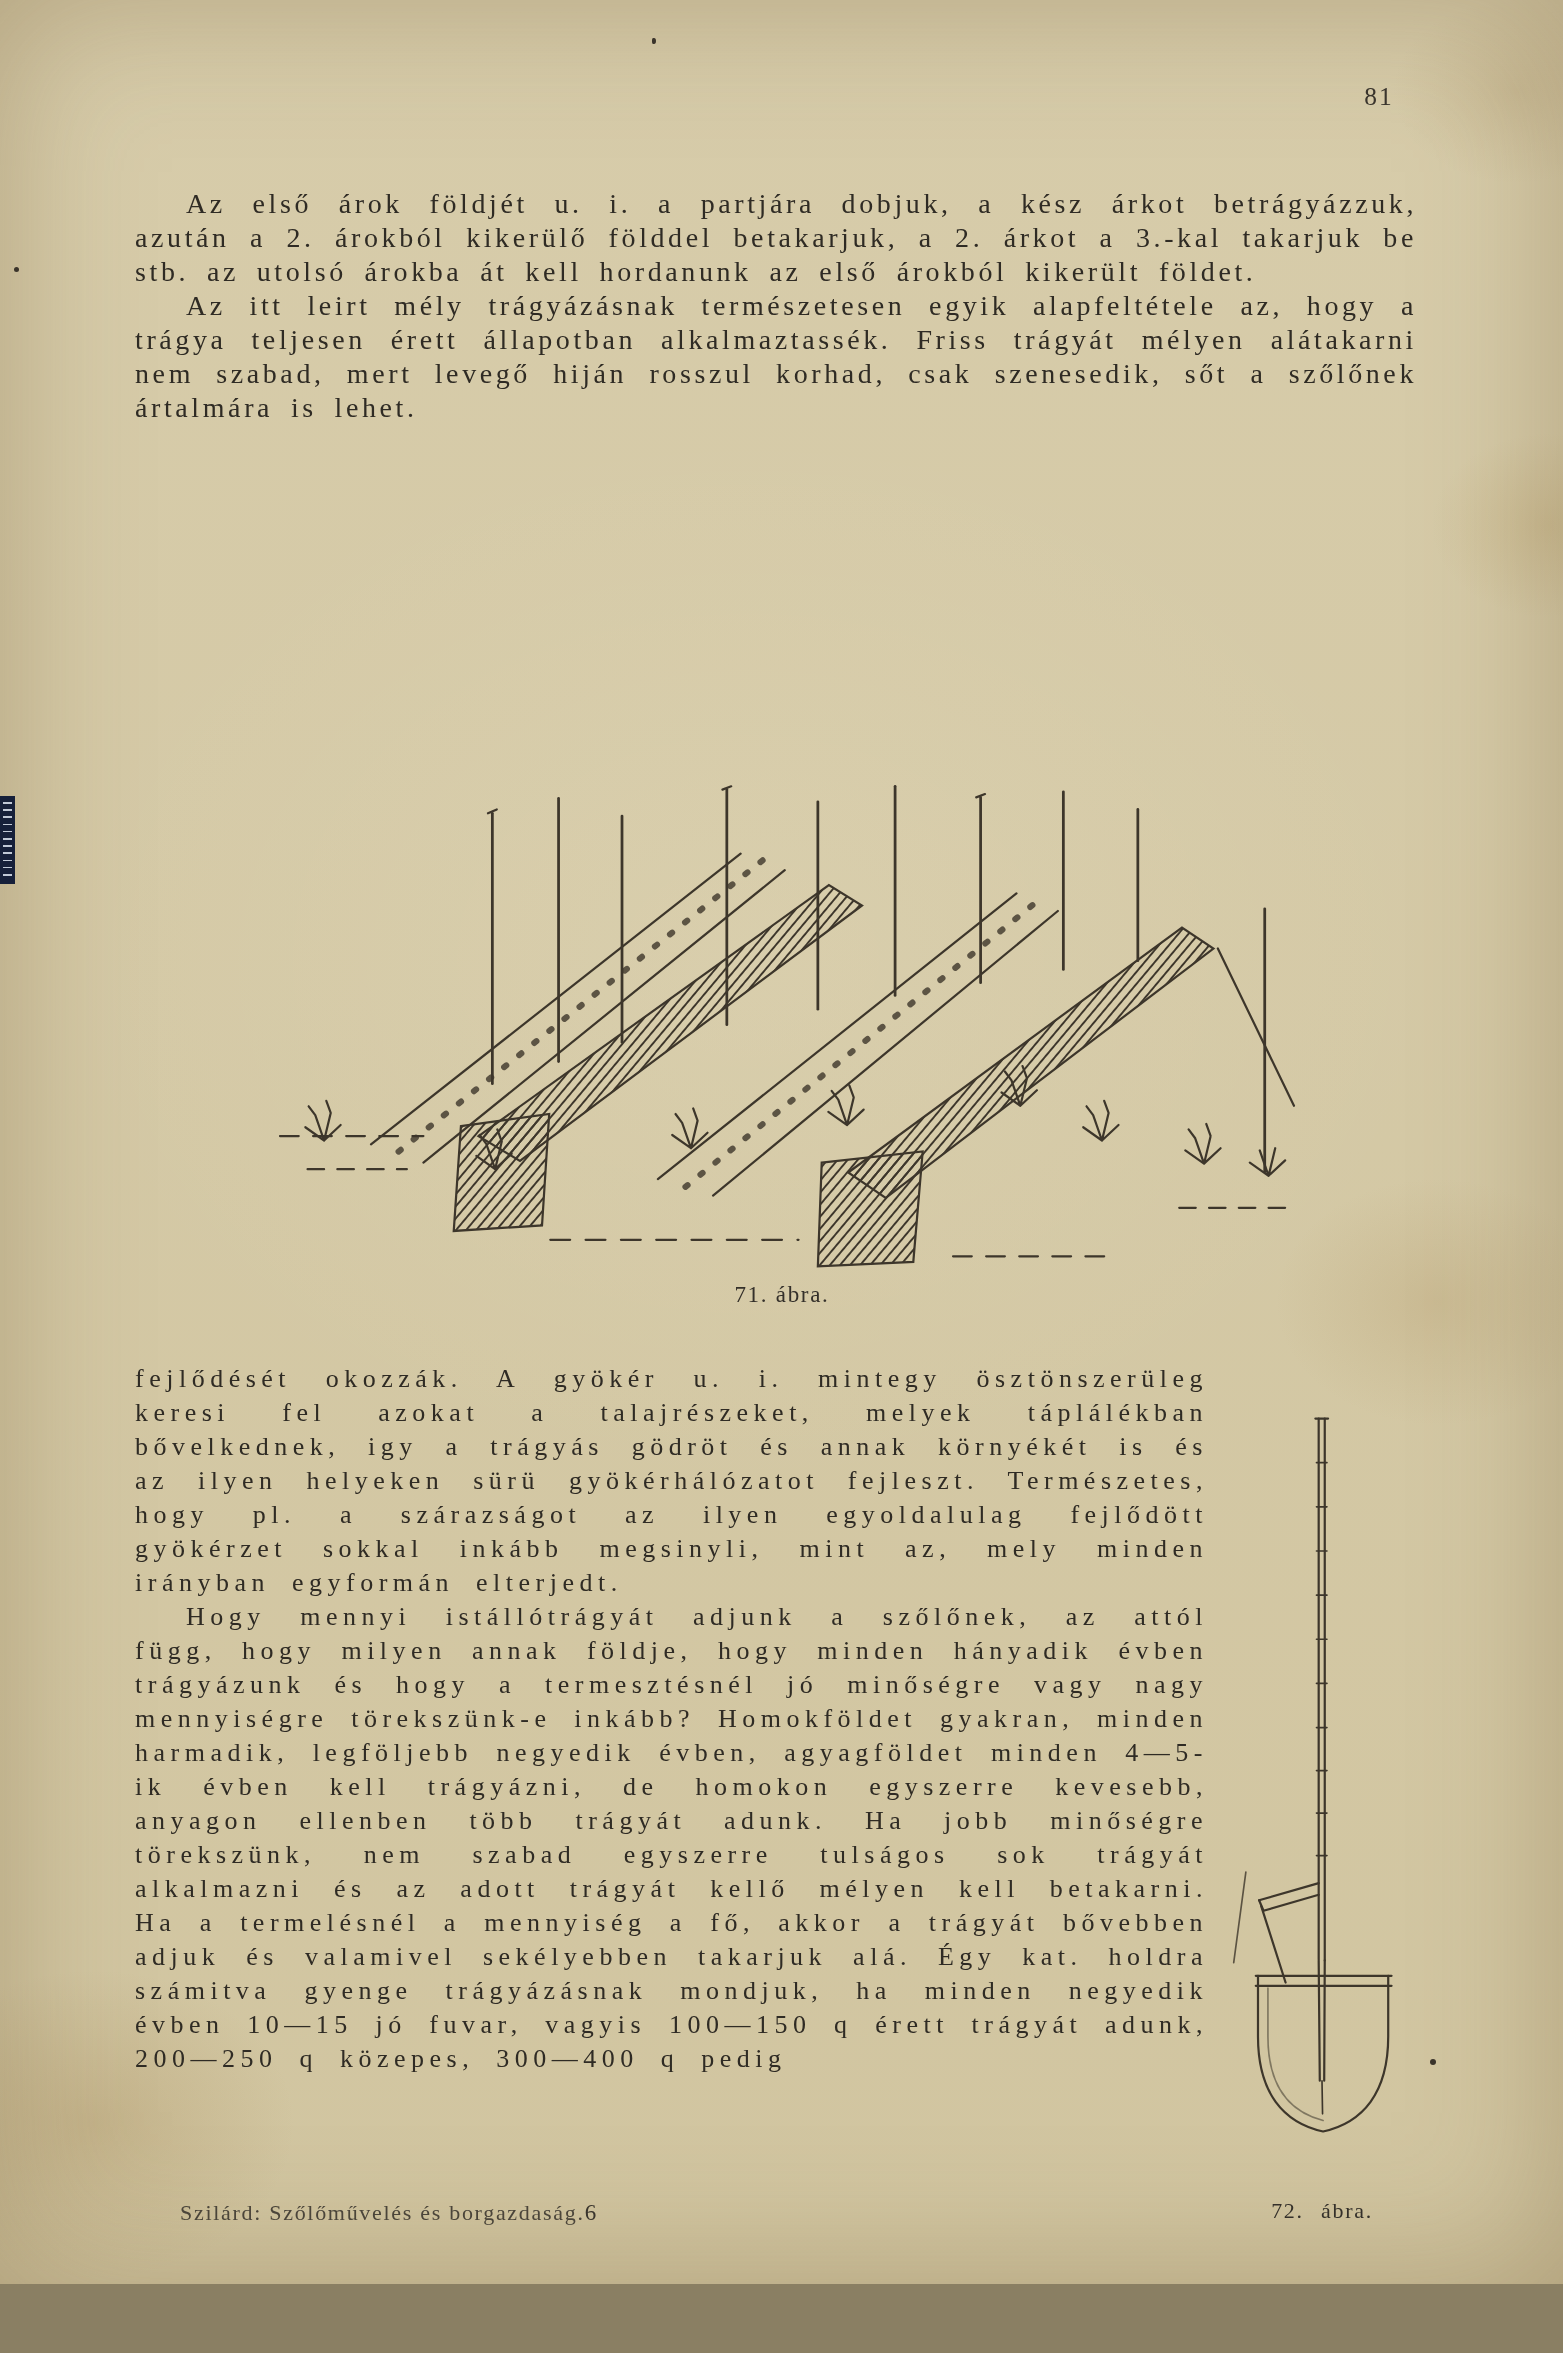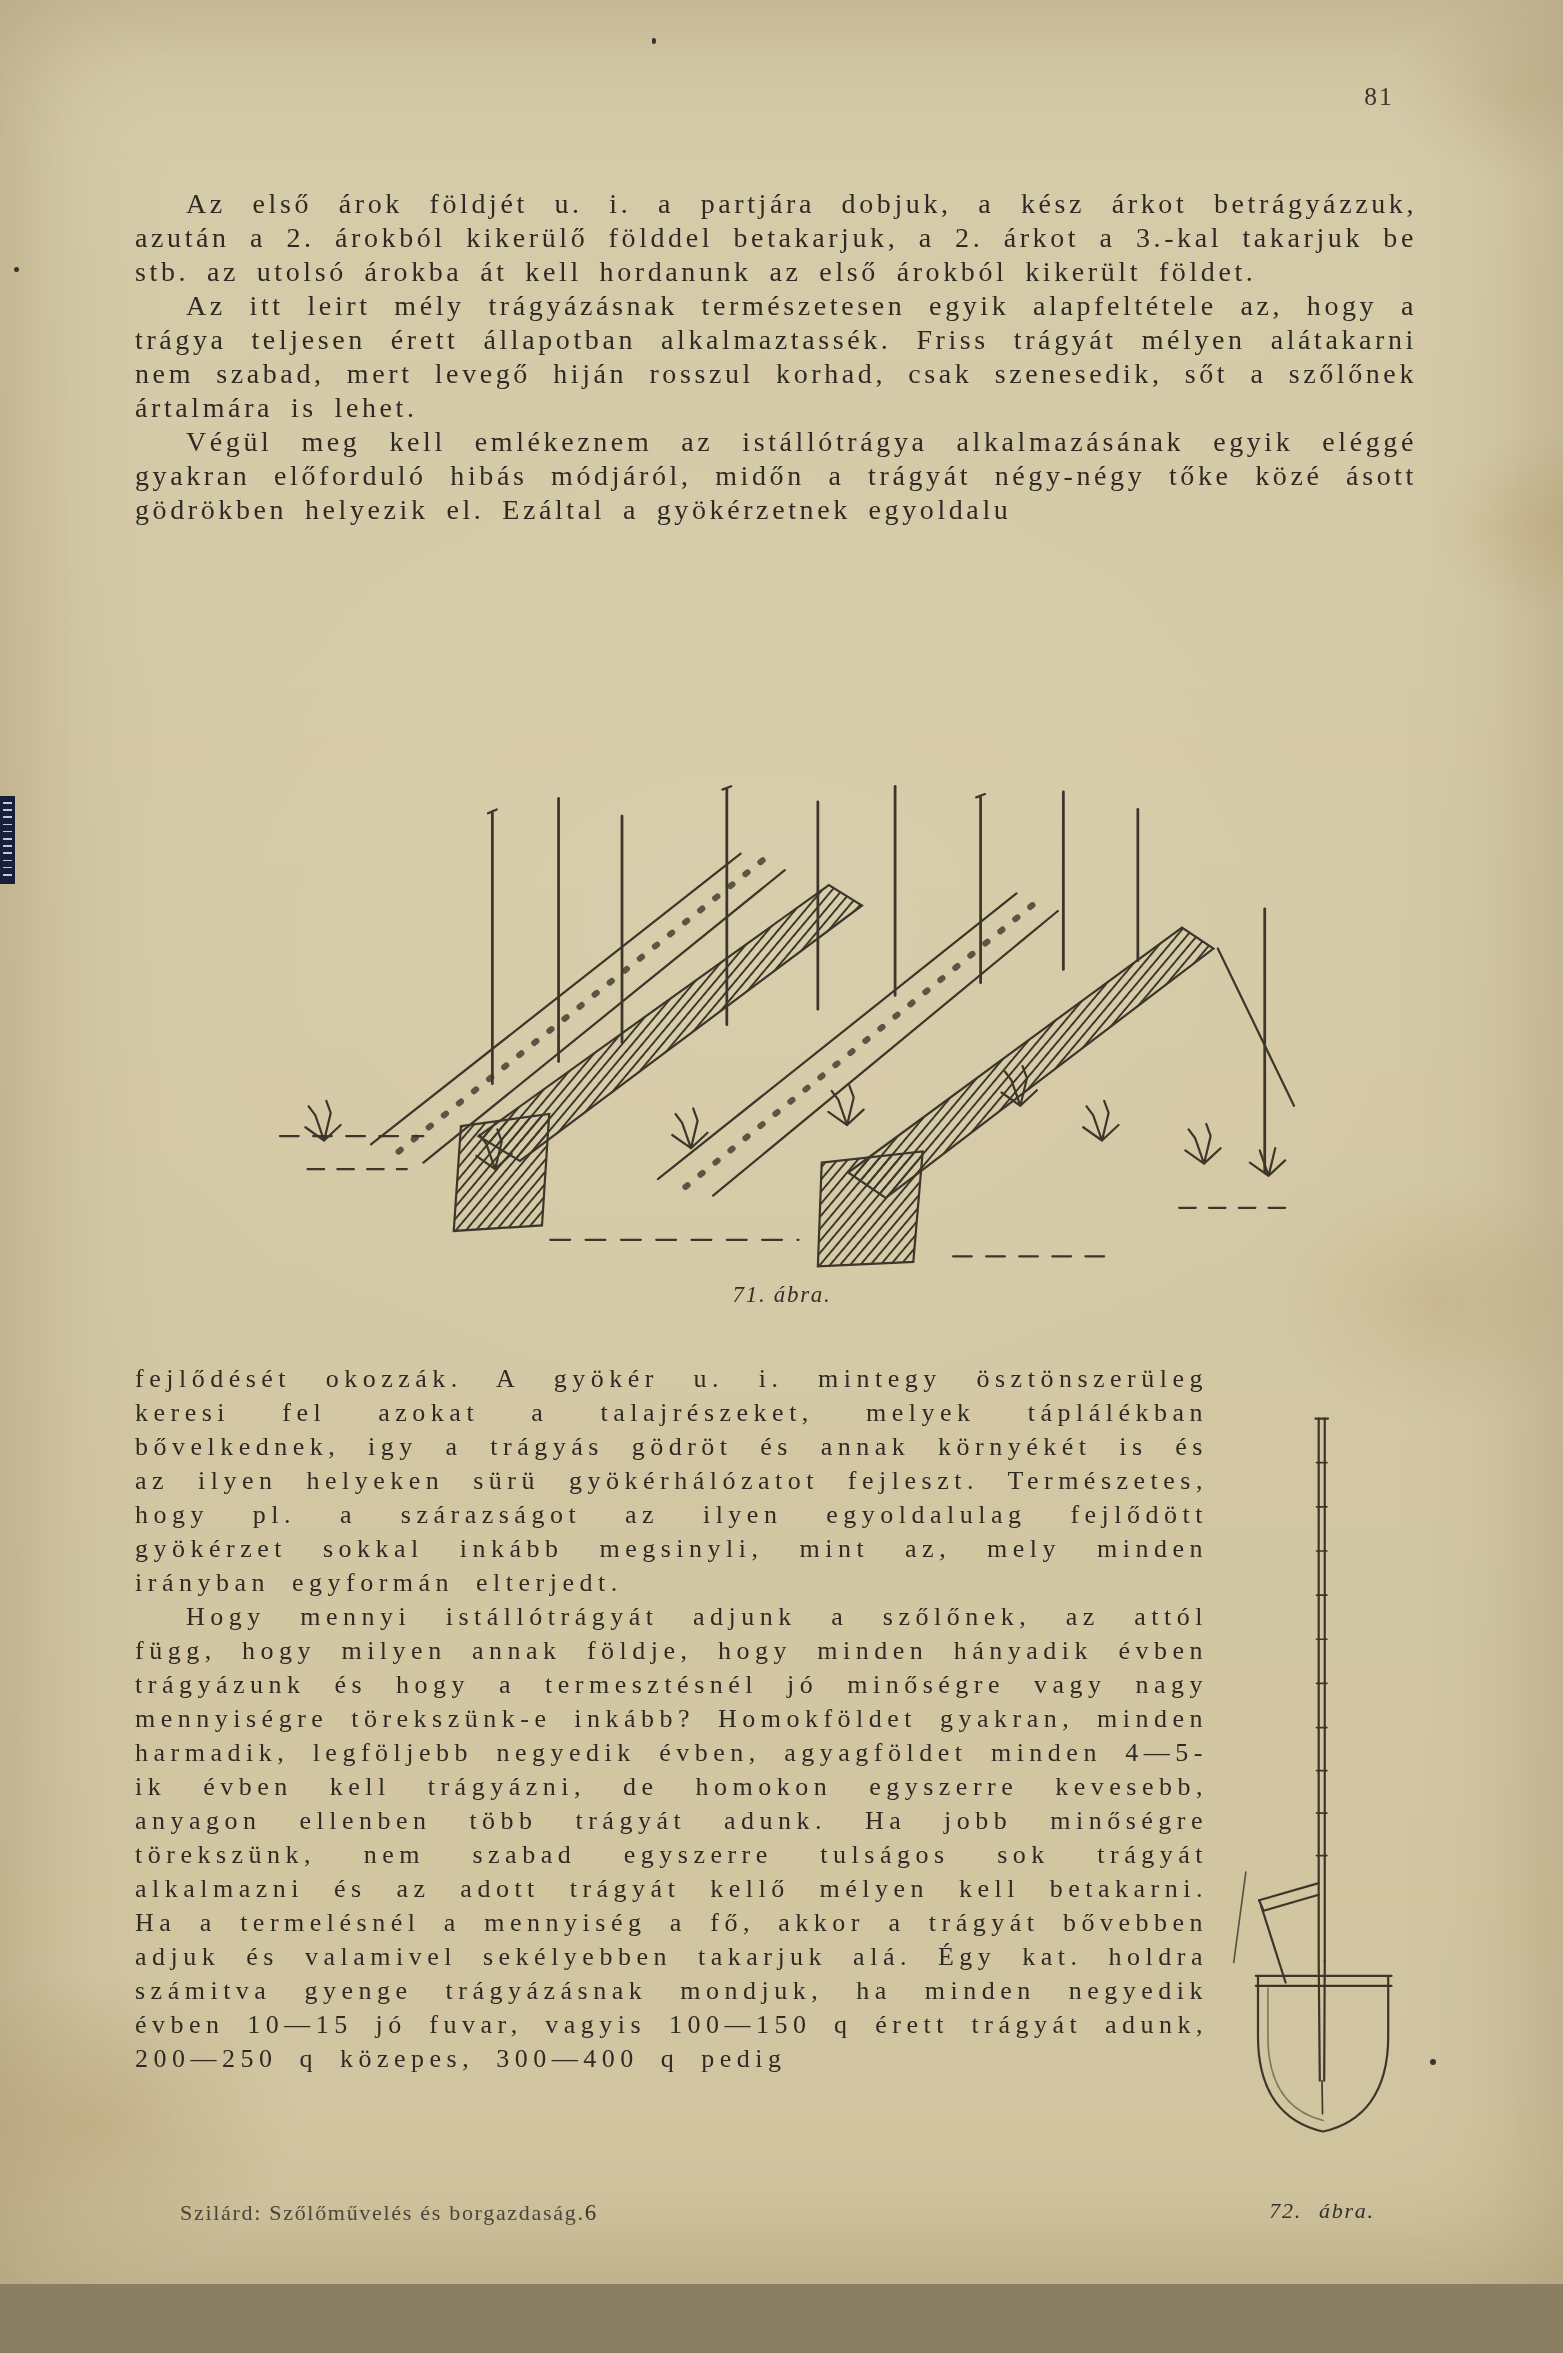--- a/index.html
+++ b/index.html
@@ -28,21 +28,21 @@
     position:absolute; left:135px; top:187px; width:1282px;
     font-size:28px; line-height:34px; text-align:justify;
     letter-spacing:3.6px; word-spacing:7.2px;
   }
   .text-block p{margin:0; text-indent:51px;}
   .figure71{
     position:absolute; left:241px; top:783px; width:1082px; text-align:center;
   }
   .figure71 svg{display:block;}
   .fig-caption{
-    font-size:23px; letter-spacing:1.7px; color:#34302a; margin-top:7.7px;font-style:italic;
+    font-size:23px; letter-spacing:1.7px; color:#34302a; margin-top:7.7px;
   }
   .lower-block{
     position:absolute; left:135px; top:1362px; width:1282px;
     font-size:26px; line-height:34px; text-align:justify;
     letter-spacing:5.5px; word-spacing:10px;
   }
   .lower-block p{margin:0;}
   .lower-block p.indent{text-indent:51px;}
   .fig72-float{
     float:right; width:190px; margin:40px 0 0 19px;
@@ -72,21 +72,20 @@
 </head>
 <body>
 
 <div class="scan">
 
   <div class="page-number">81</div>
 
   <div class="text-block">
     <p>Az első árok földjét u. i. a partjára dobjuk, a kész árkot betrágyázzuk, azután a 2. árokból kikerülő földdel betakarjuk, a 2. árkot a 3.-kal takarjuk be stb. az utolsó árokba át kell hordanunk az első árokból kikerült földet.</p>
     <p>Az itt leirt mély trágyázásnak természetesen egyik alapfeltétele az, hogy a trágya teljesen érett állapotban alkalmaztassék. Friss trágyát mélyen alátakarni nem szabad, mert levegő hiján rosszul korhad, csak szenesedik, sőt a szőlőnek ártalmára is lehet.</p>
-    <p>Végül meg kell emlékeznem az istállótrágya alkalmazásának egyik eléggé gyakran előforduló hibás módjáról, midőn a trágyát négy-négy tőke közé ásott gödrökben helyezik el. Ezáltal a gyökérzetnek egyoldalu</p>
   </div>
 
   <figure class="figure71" style="margin:0">
     <svg width="1082" height="491" viewBox="0 0 1960 890" fill="none" stroke="#3d362b" stroke-width="4" stroke-linecap="round">
       <defs>
         <pattern id="h1" width="14" height="14" patternUnits="userSpaceOnUse" patternTransform="rotate(40)">
           <line x1="7" y1="0" x2="7" y2="14" stroke="#3d362b" stroke-width="3.5"></line>
         </pattern>
       </defs>
 

